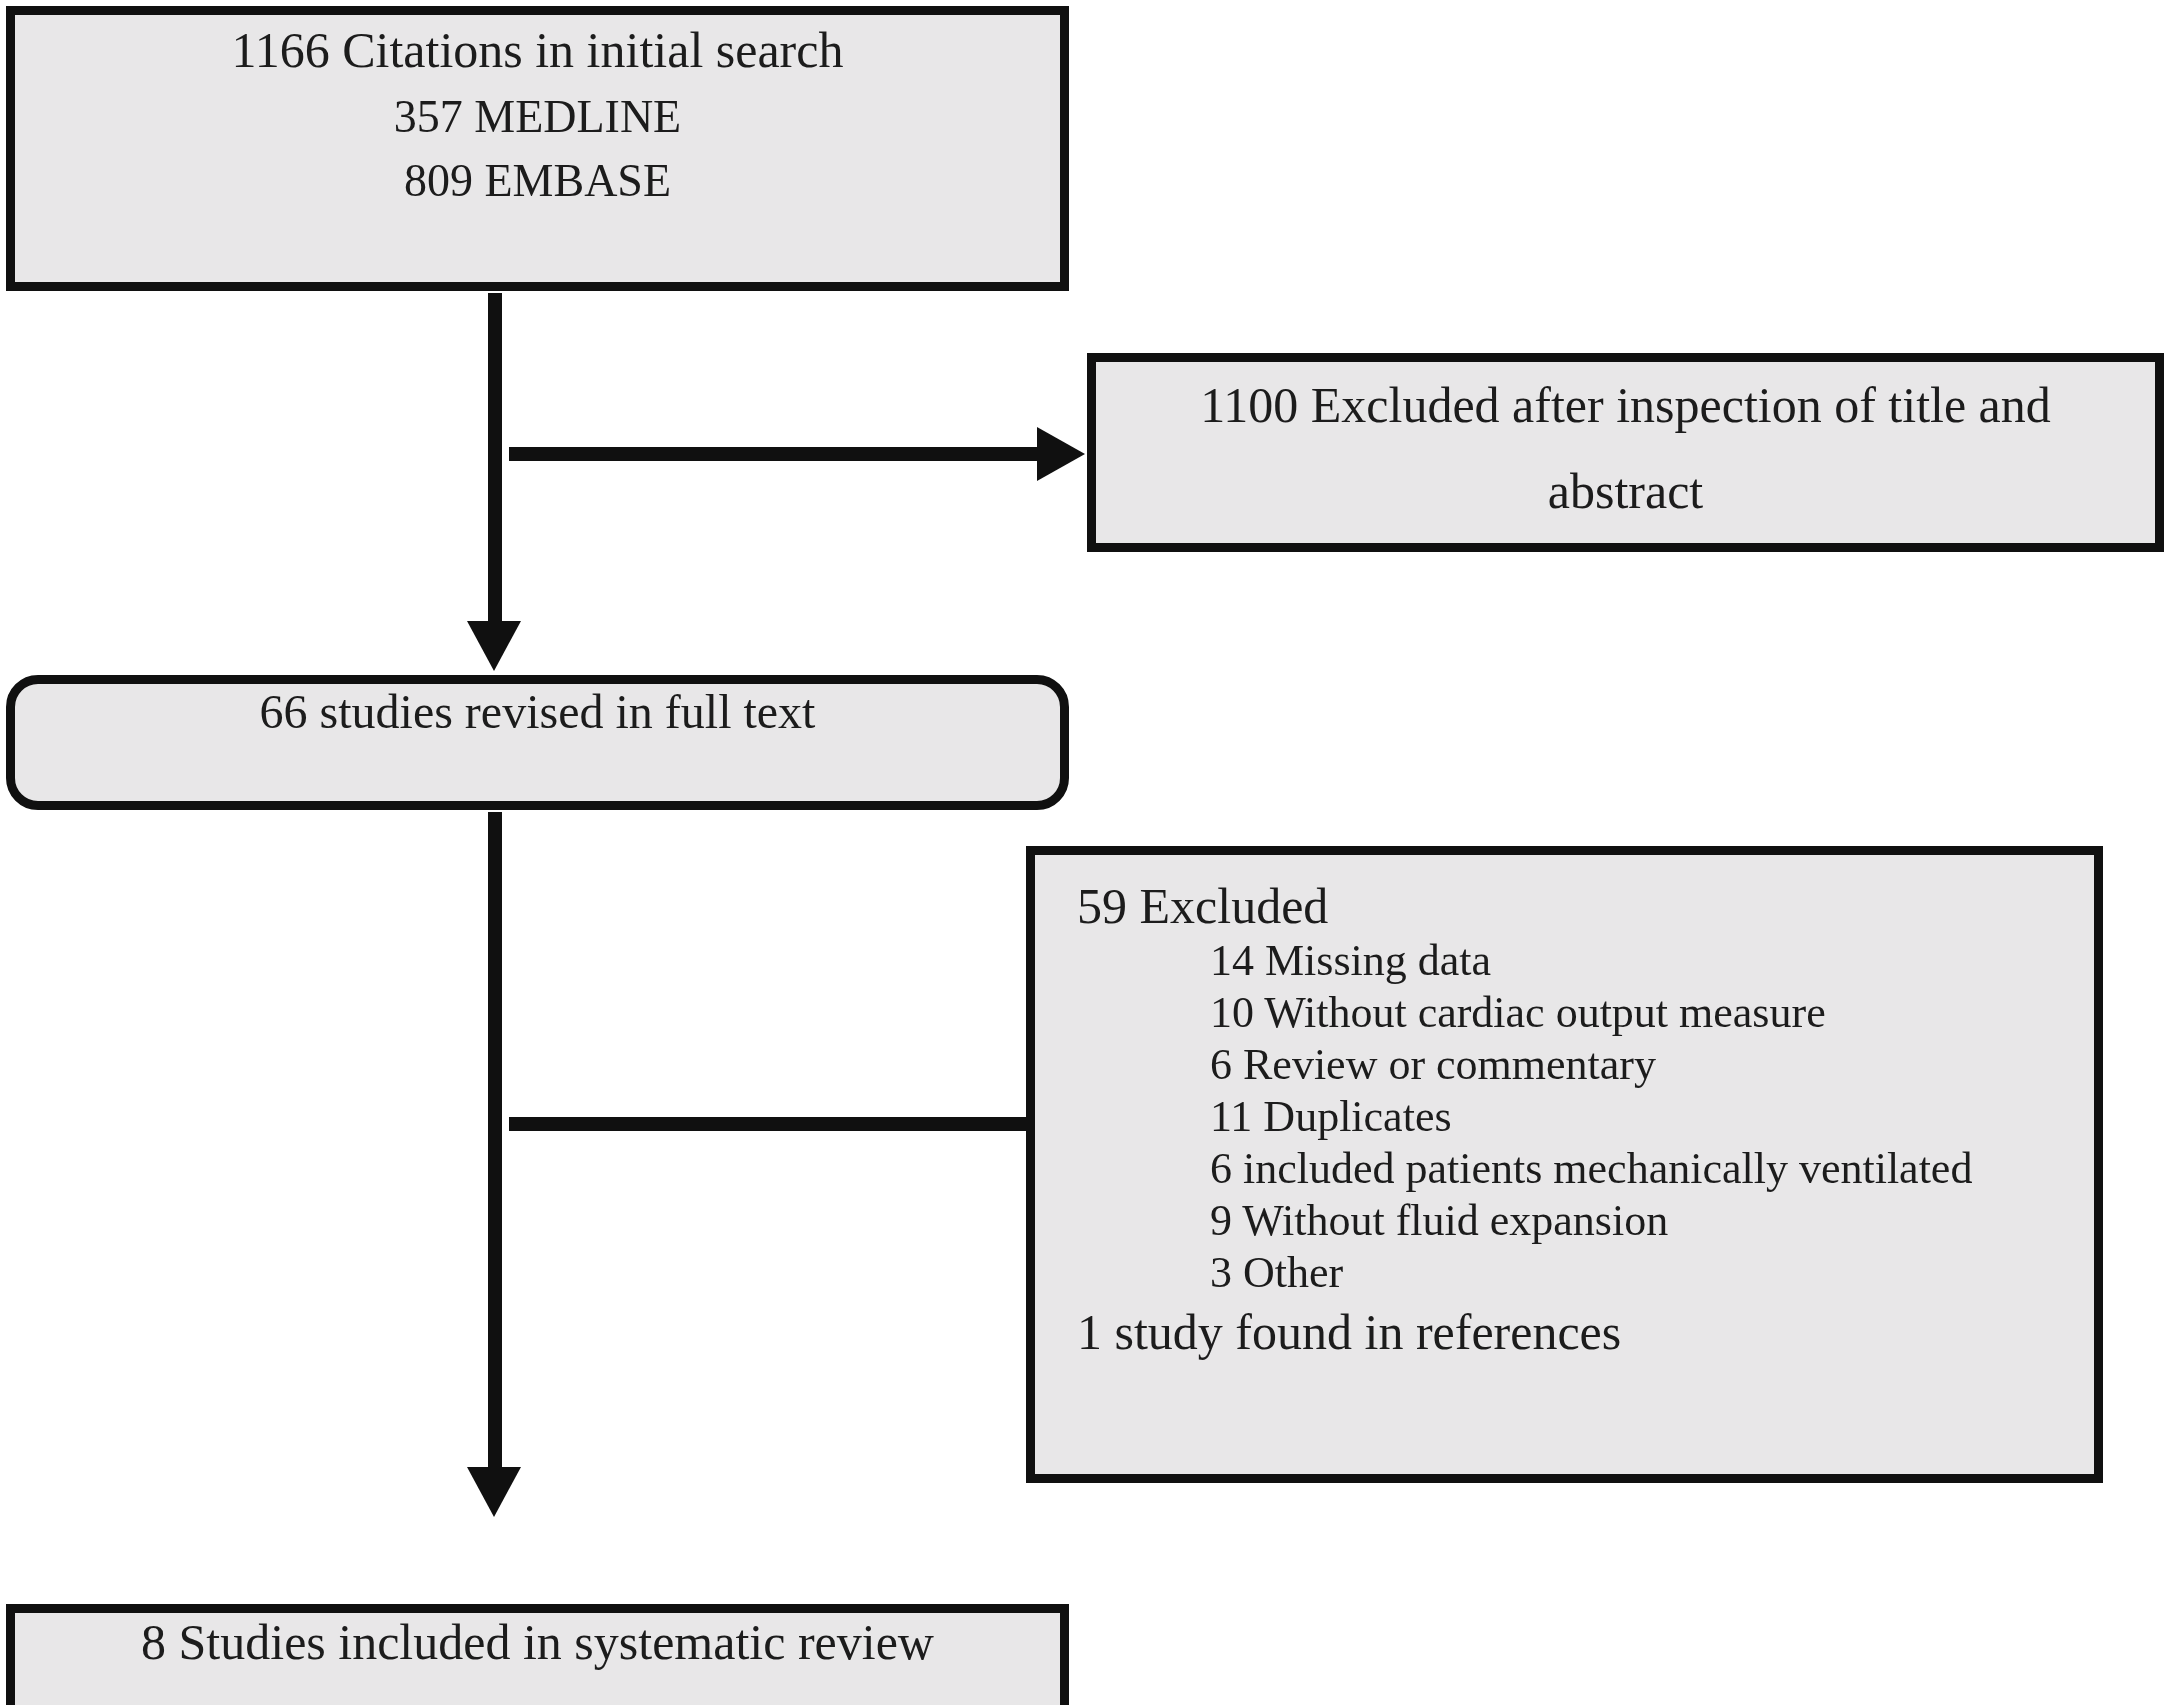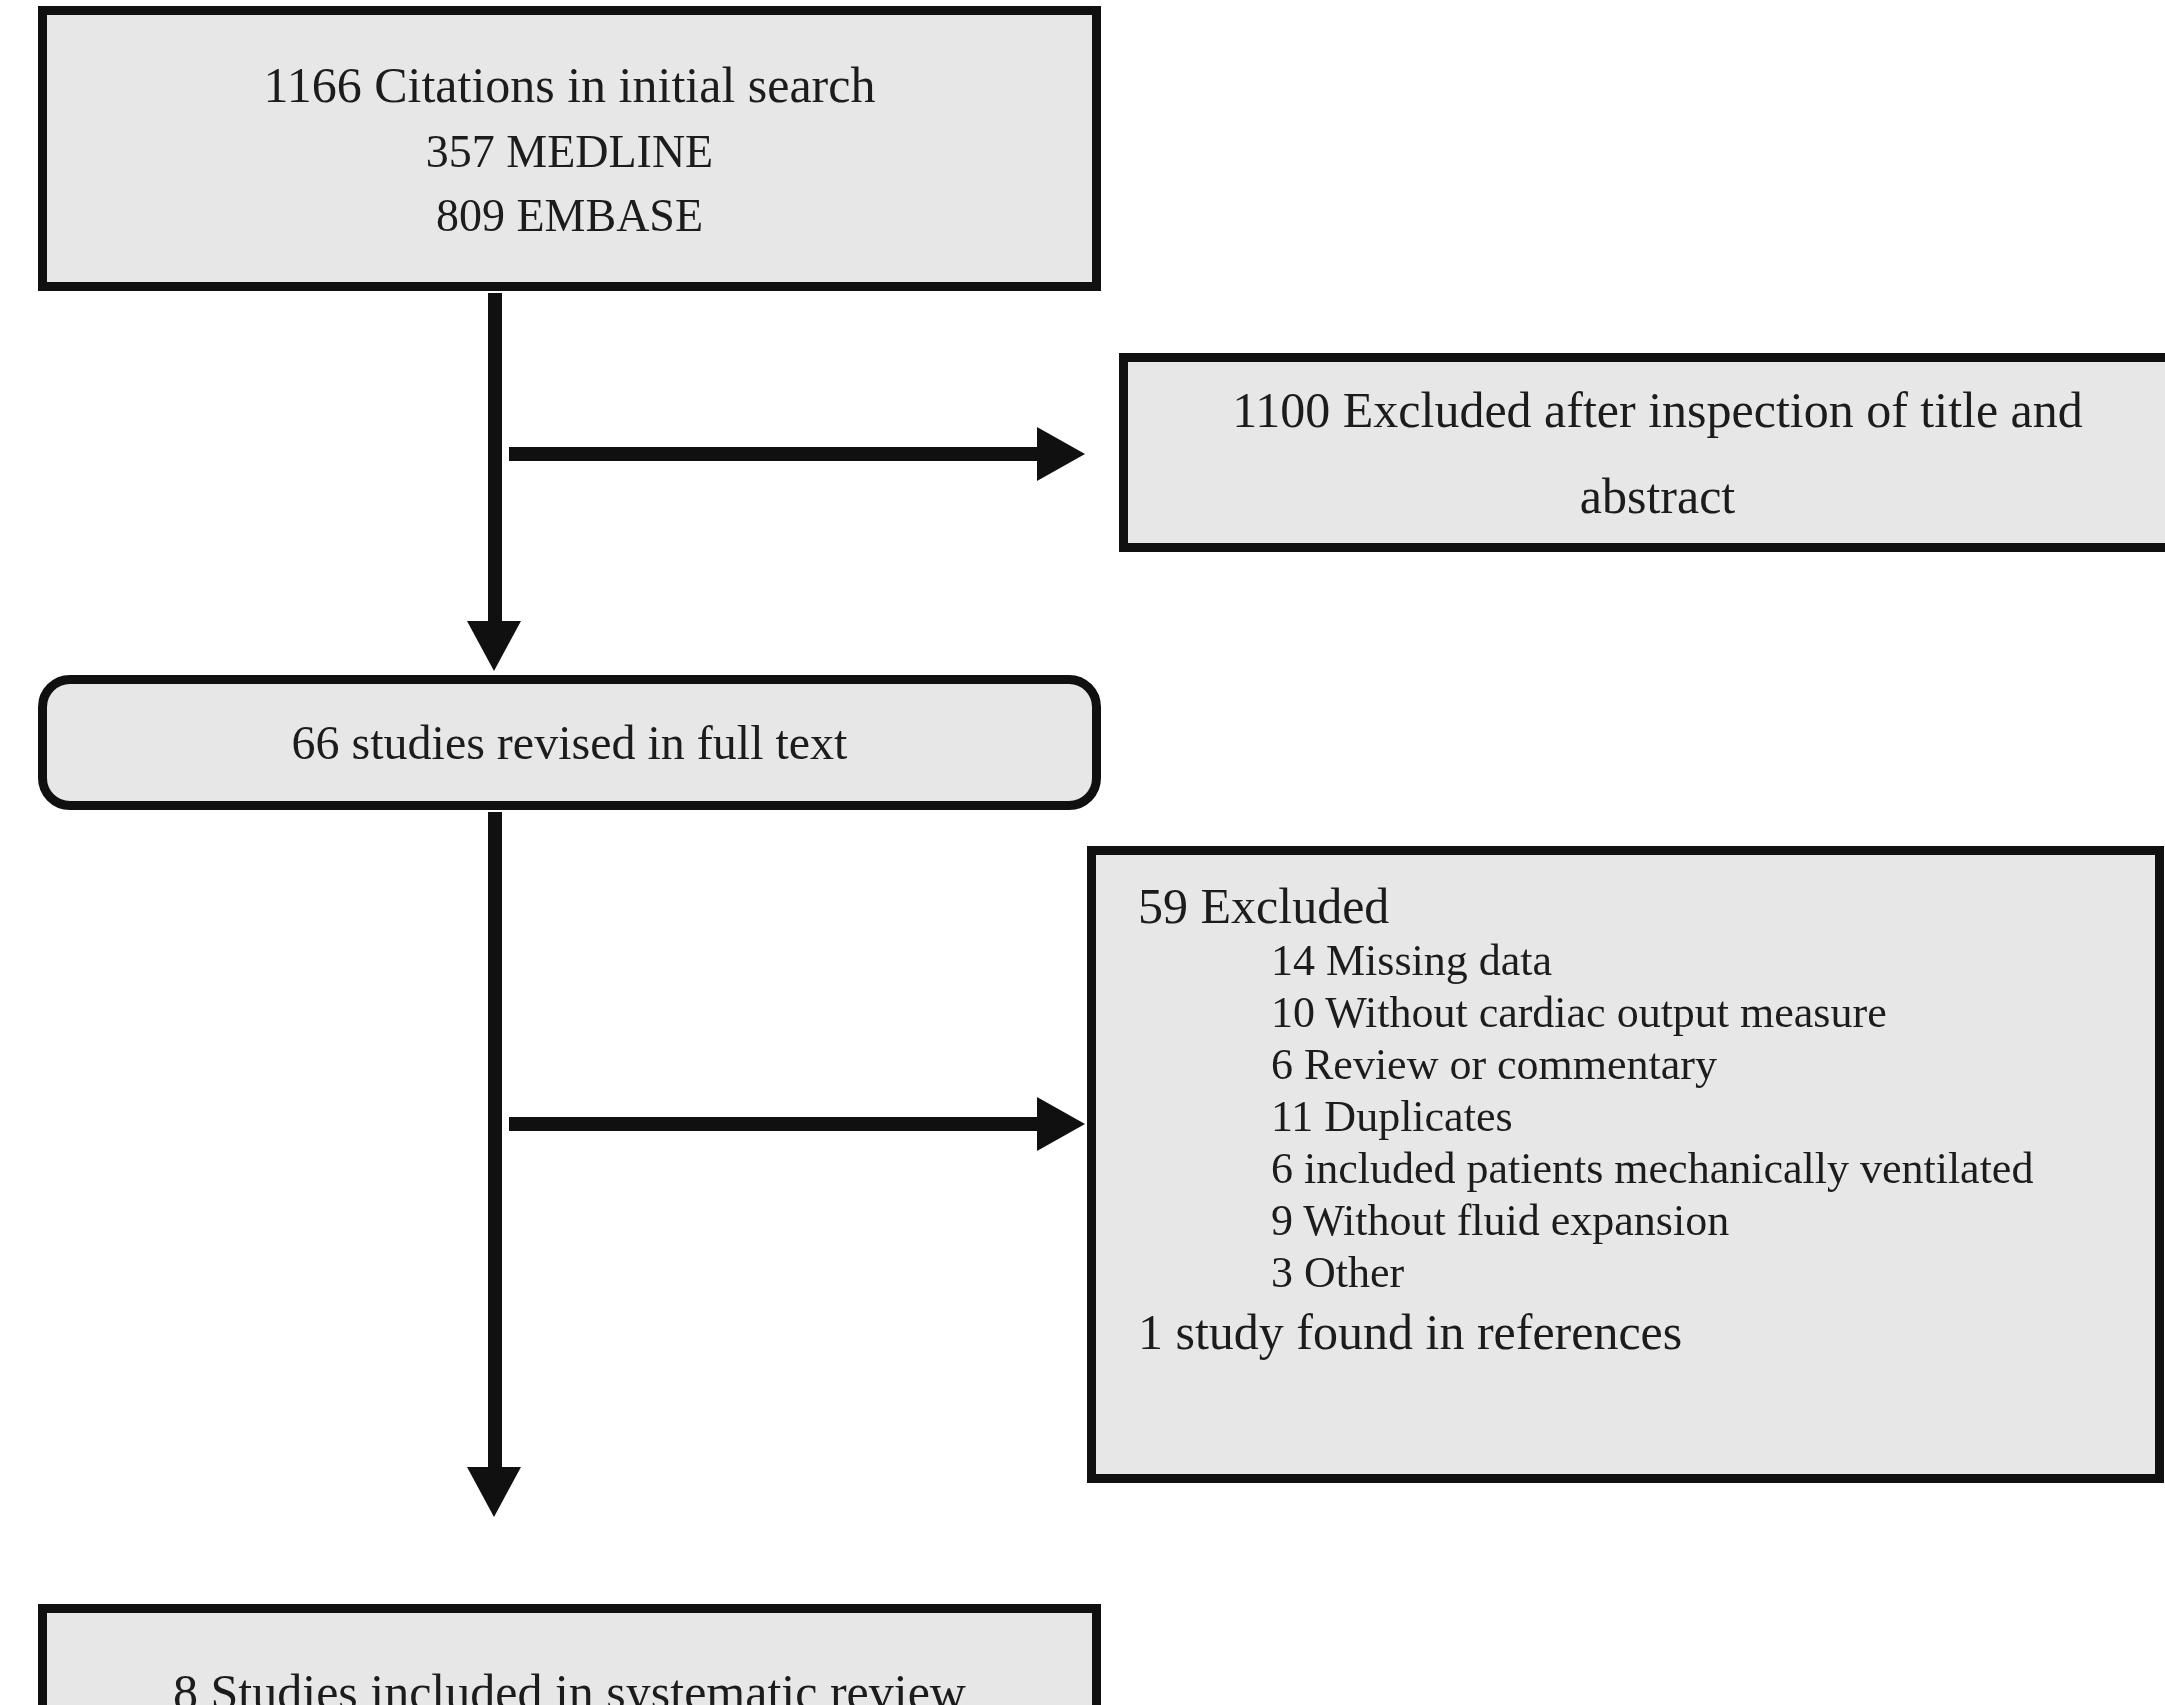--- a/index.html
+++ b/index.html
@@ -19,35 +19,33 @@
   .box {
     position: absolute;
     box-sizing: border-box;
     background: var(--box-fill, #e8e7e8);
     border: 9px solid var(--box-border, #101010);
   }
   .center-box {
     display: flex;
     flex-direction: column;
     align-items: center;
-    justify-content: center;
     text-align: center;
-    margin-left: 32px;
   }
   
   #box-initial   { left: 6px;    top: 6px;    width: 1063px; height: 285px; }
   #box-initial .title { font-size: 50px; line-height: 70px; }
   #box-initial .sub   { font-size: 46px; line-height: 64px; }
 
   #box-excl1     { left: 1087px; top: 353px;  width: 1077px; height: 199px; font-size: 50px; }
   #box-excl1 .wrap { max-width: 915px; line-height: 86px; }
 
   #box-fulltext  { left: 6px;    top: 675px;  width: 1063px; height: 135px; font-size: 48px; border-radius: 32px; }
 
-  #box-excl2     { left: 1087px; top: 846px;  width: 1077px; height: 637px;
+  #box-excl2     { left: 1026px; top: 846px;  width: 1077px; height: 637px;
                    padding: 22px 10px 0 42px; }
   #box-excl2 .heading { font-size: 50px; line-height: 58px; }
   #box-excl2 .item    { font-size: 44px; line-height: 52px; margin-left: 133px; }
   #box-excl2 .footer  { font-size: 50px; line-height: 58px; margin-top: 4px; }
 
   #box-included  { left: 6px;    top: 1604px; width: 1063px; height: 175px; font-size: 50px; }
 
   
   .shaft-v, .shaft-h { position: absolute; background: var(--arrow, #101010); }
   .head-down, .head-right { position: absolute; width: 0; height: 0; }

